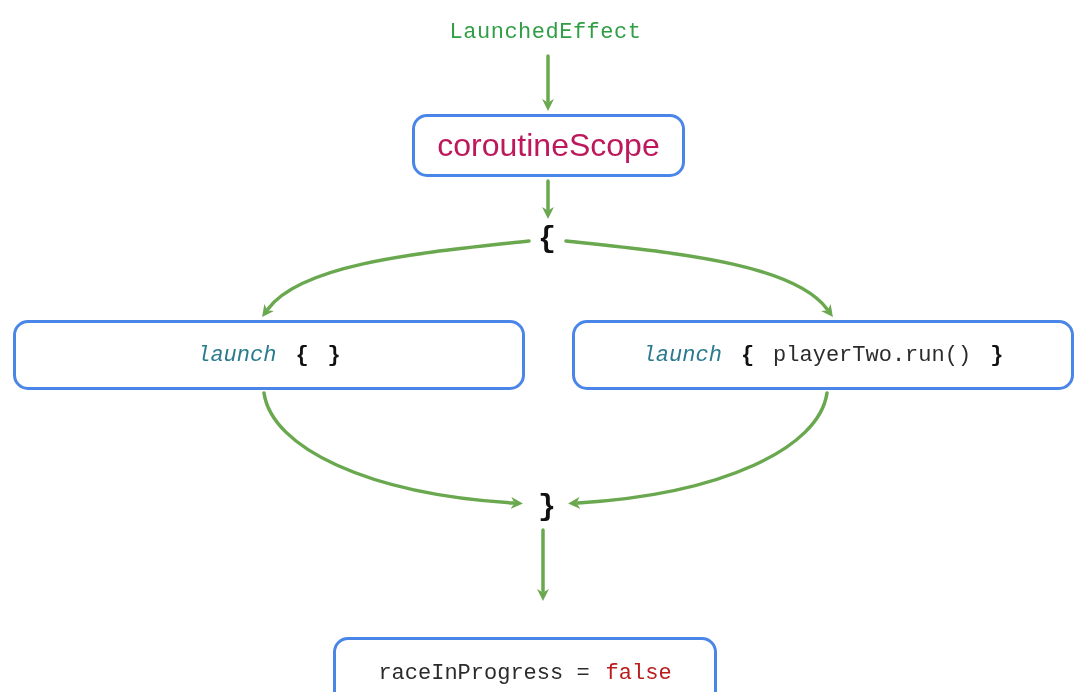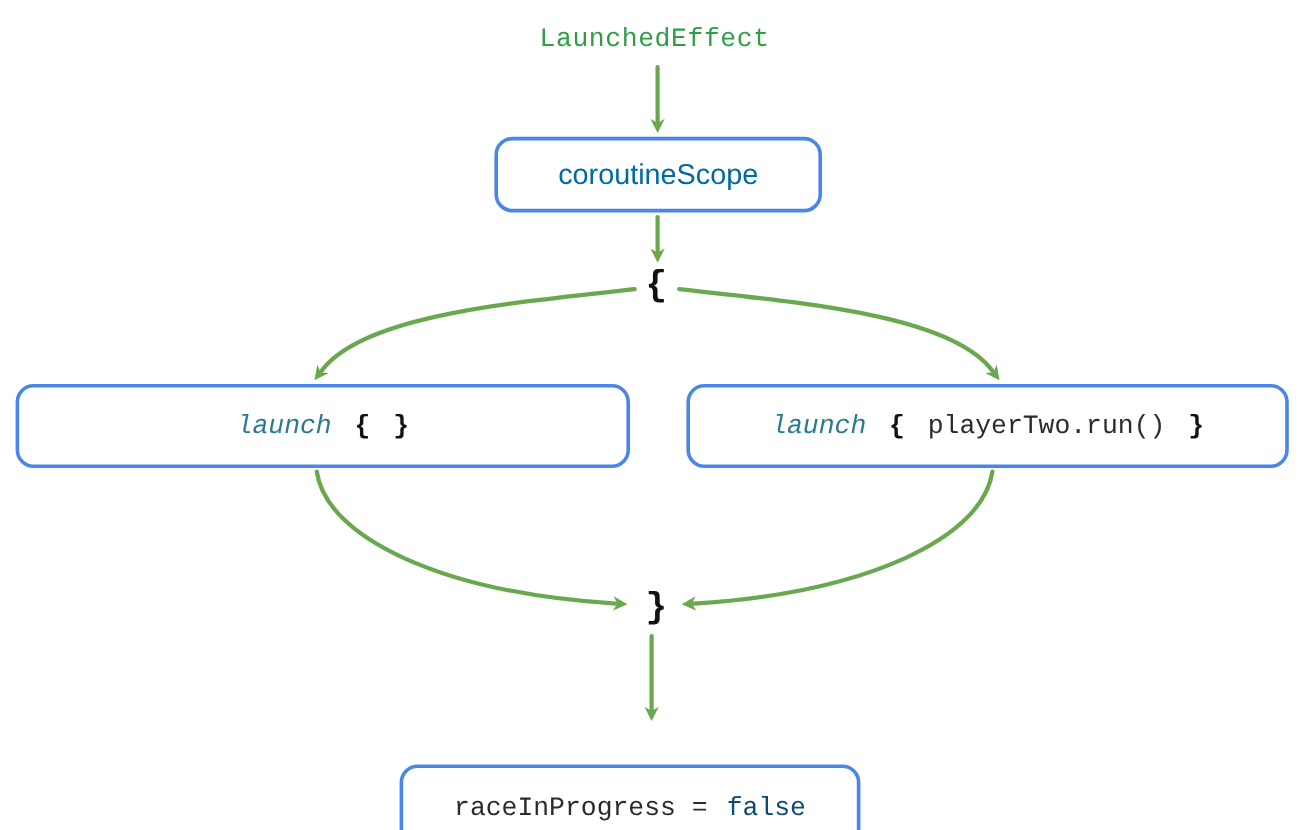--- a/index.html
+++ b/index.html
@@ -34,22 +34,22 @@
     border-radius: 15px;
     background: #ffffff;
     display: flex;
     align-items: center;
     justify-content: center;
     z-index: 2;
   }
   #scope-box { left: 412px; top: 114px; width: 273px; height: 63px; }
   #scope-box .label {
     font-family: "Liberation Sans", "DejaVu Sans", sans-serif;
-    font-size: 24px;
-    color: #0369a1;
+    font-size: 32px;
+    color: #be185d;
   }
   #left-box  { left: 13px;  top: 320px; width: 512px; height: 70px; }
   #right-box { left: 572px; top: 320px; width: 502px; height: 70px; }
   #result-box { left: 333px; top: 637px; width: 384px; height: 73px; }
   .code-line {
     display: flex;
     align-items: baseline;
     gap: 19px;
     font-size: 22px;
     color: #2b2b2b;
@@ -57,21 +57,21 @@
   }
   .kw {
     font-style: italic;
     color: #2a7b8f;
   }
   .brace-b {
     font-weight: bold;
     color: #111111;
   }
   .val {
-    color: #0c4a6e;
+    color: #b91c1c;
   }
   .flow-brace {
     position: absolute;
     width: 40px;
     text-align: center;
     font-size: 30px;
     font-weight: bold;
     color: #111111;
     z-index: 2;
     line-height: 1;

